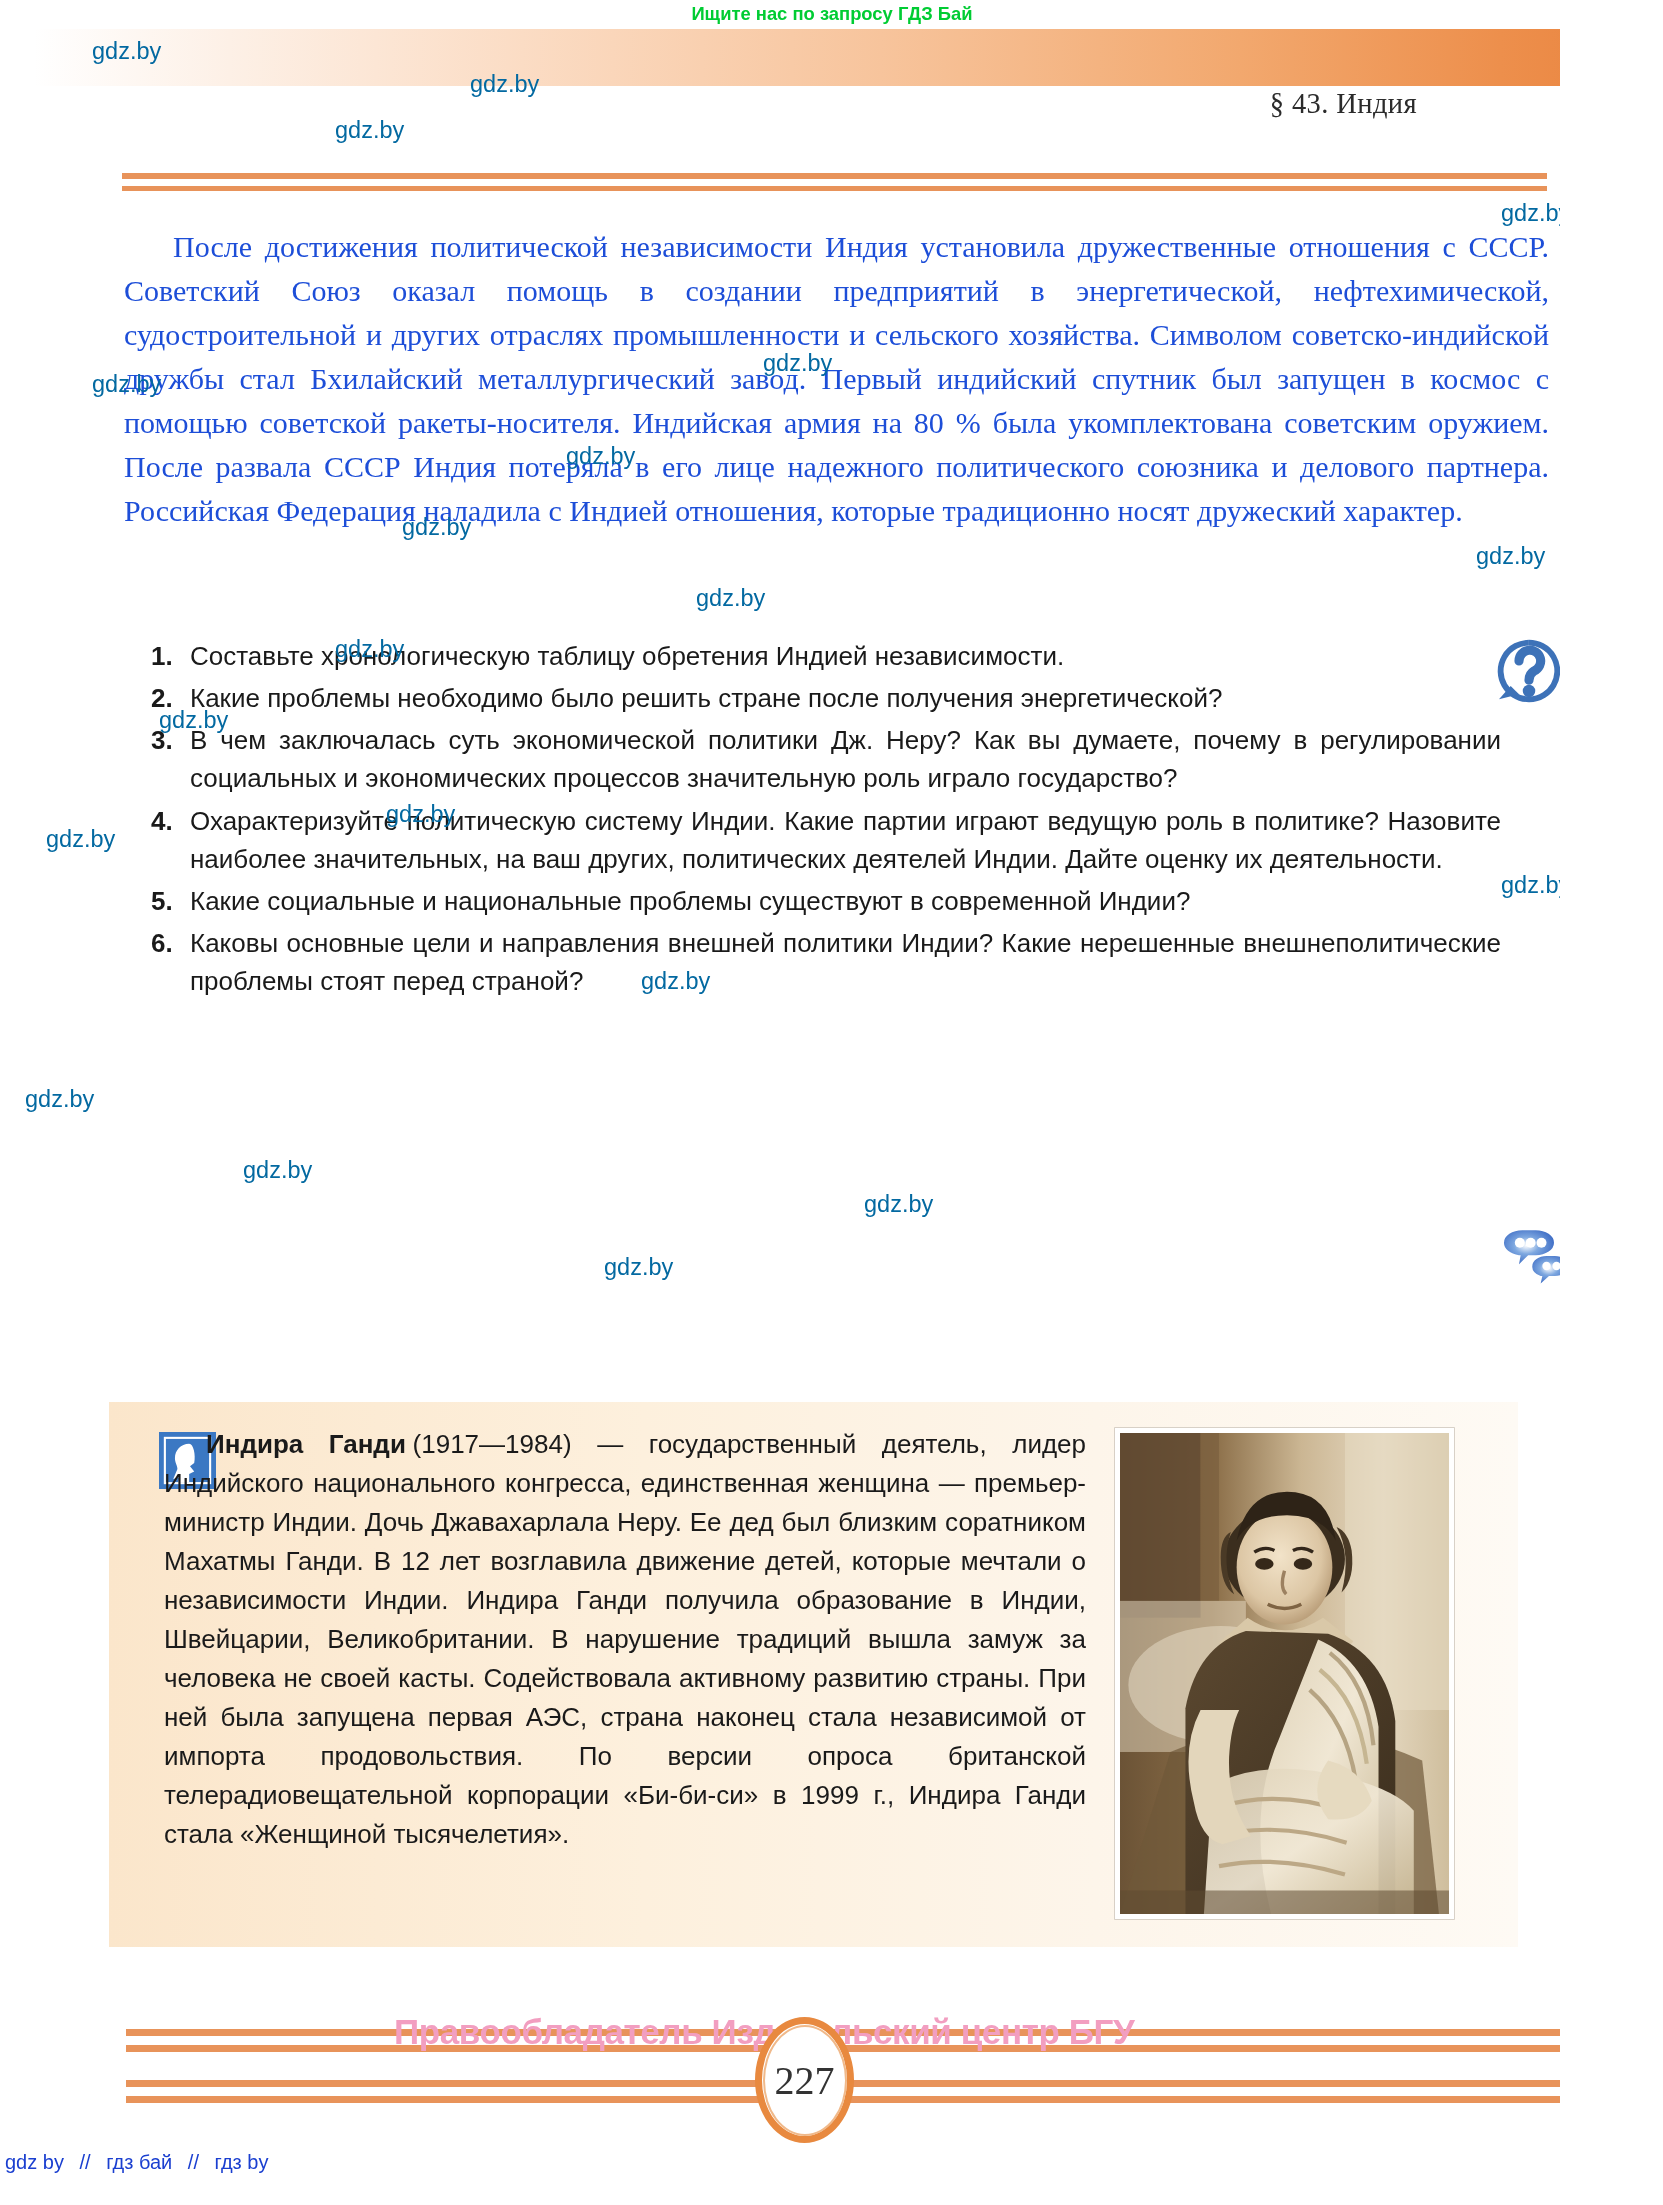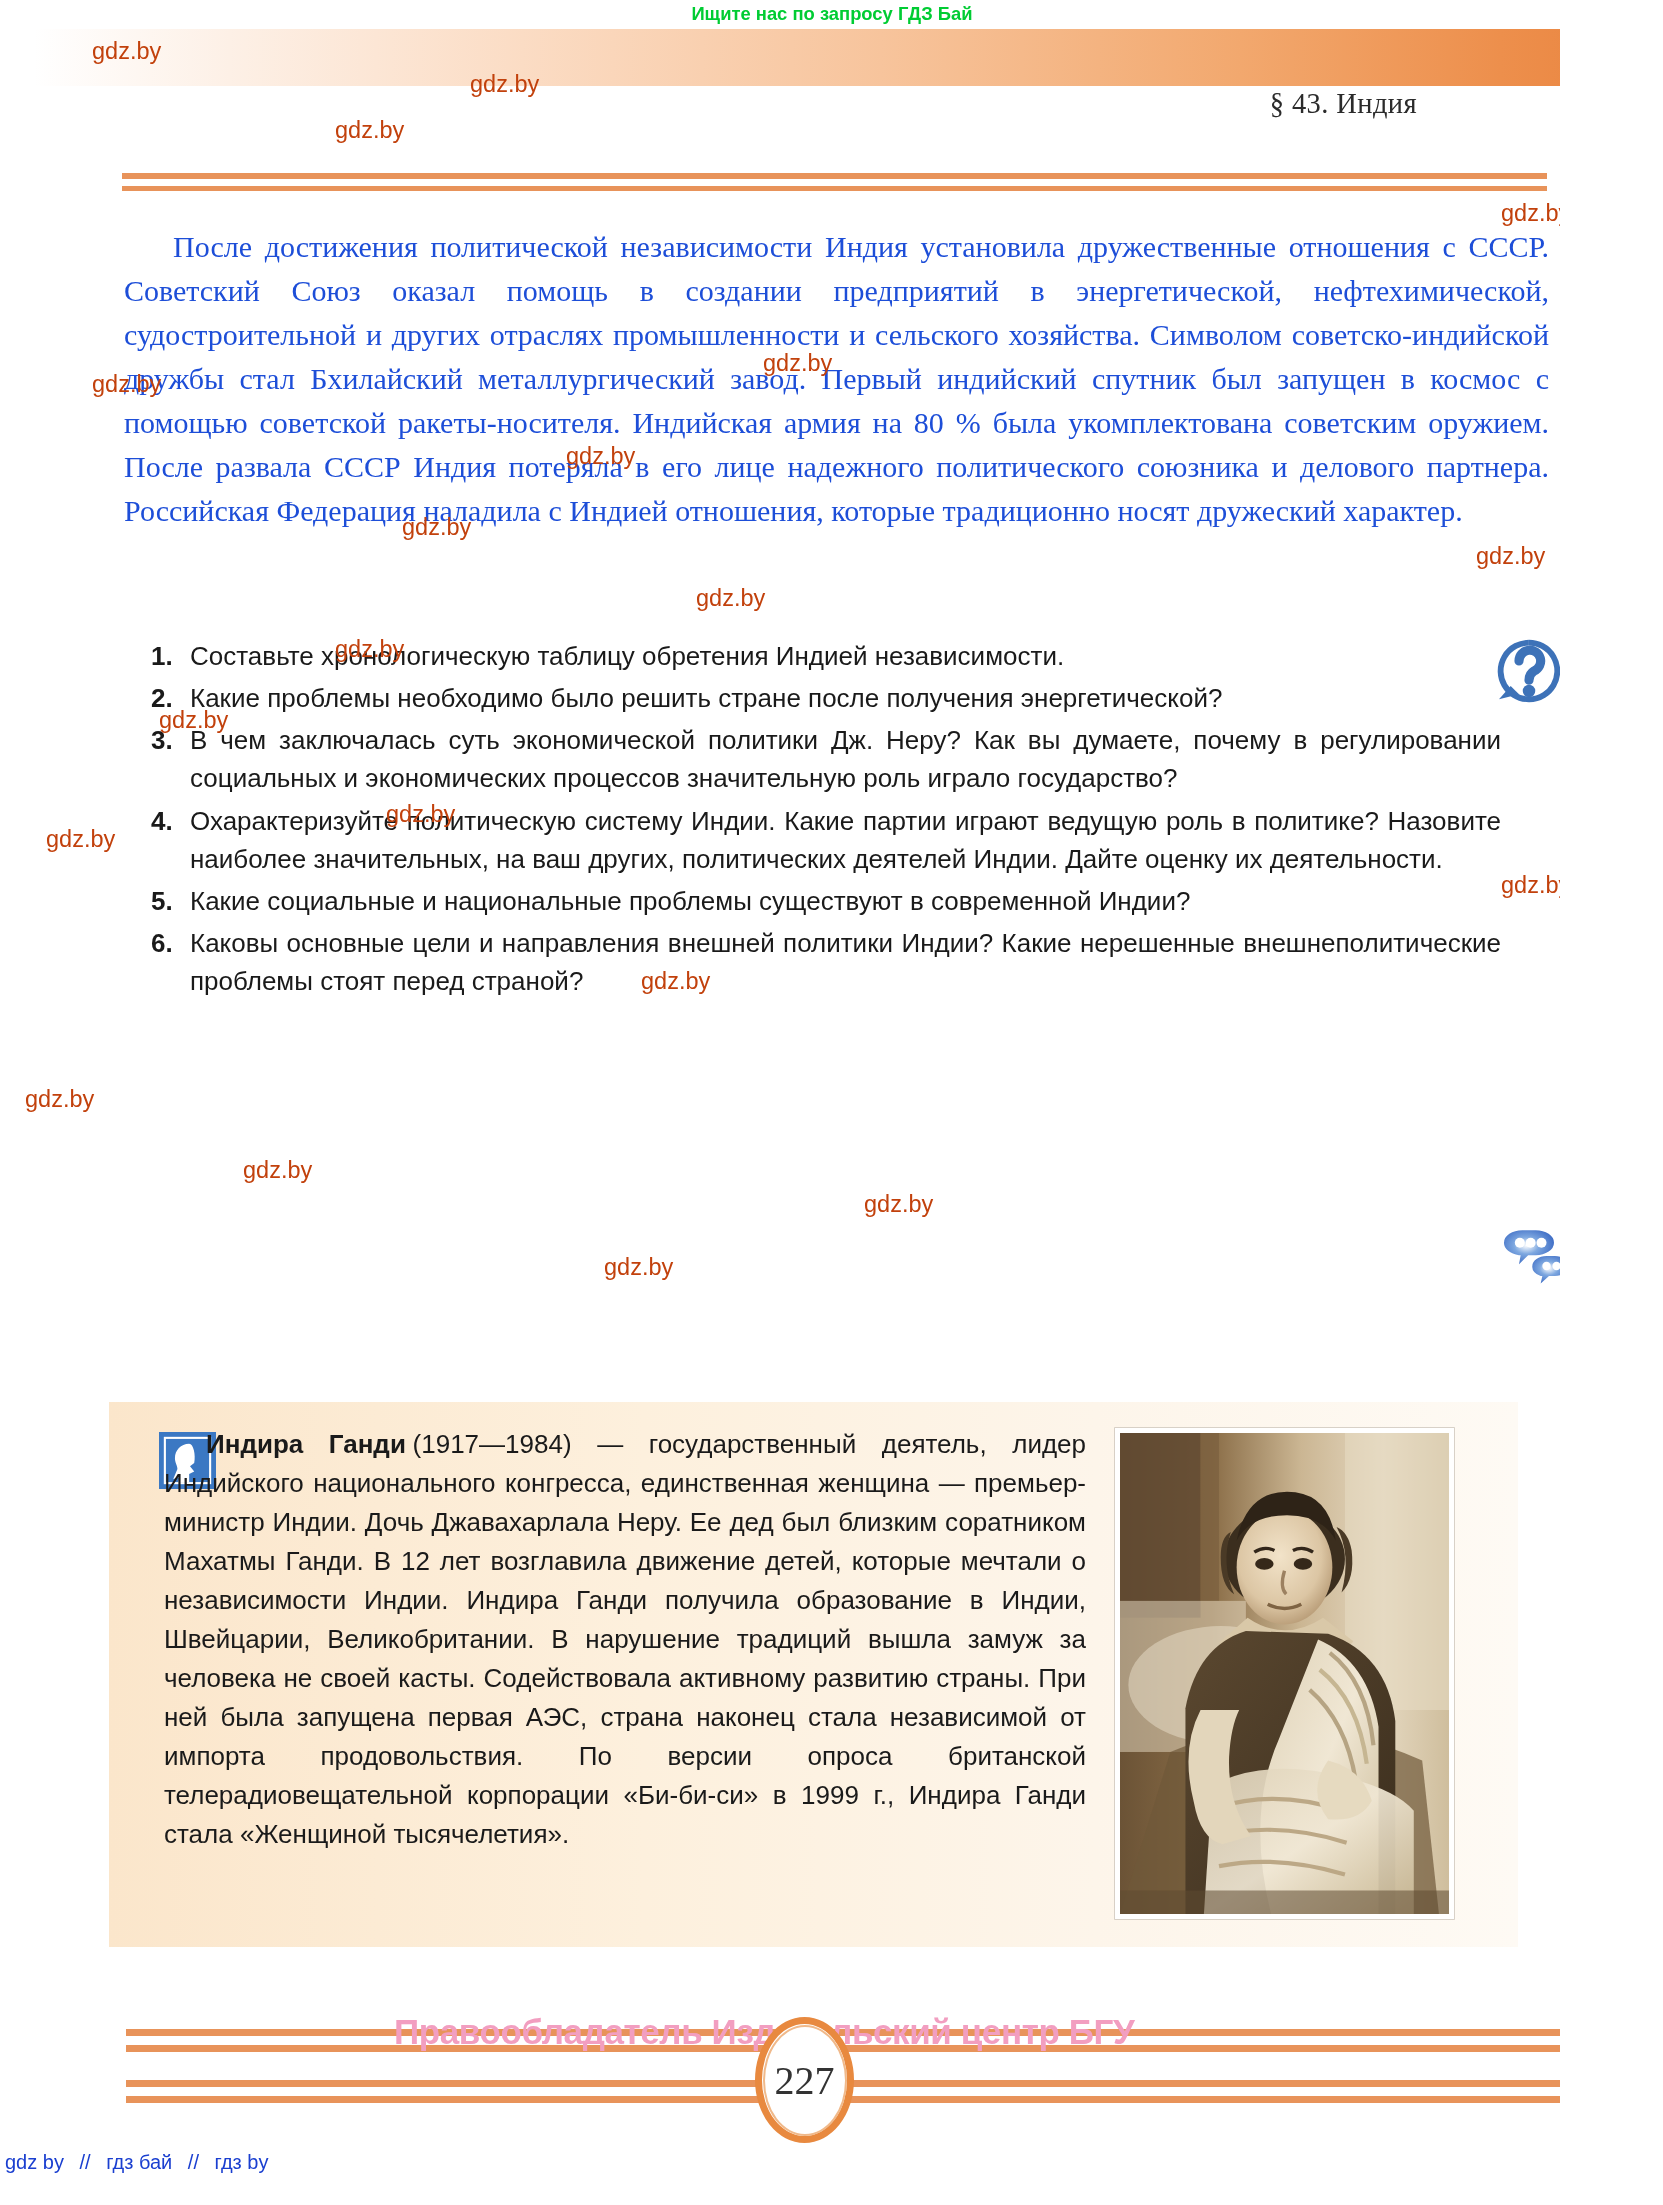--- a/index.html
+++ b/index.html
@@ -284,21 +284,21 @@
     font-family: "Liberation Sans", sans-serif;
     font-size: 20px;
     color: #1a3fd0;
   }
   .bottom-links span { margin: 0 5px; }
 
   
   .wm {
     position: absolute;
     font-family: "Liberation Sans", sans-serif;
-    color: #c2410c;
+    color: #0369a1;
     white-space: nowrap;
     pointer-events: none;
   }
 </style>
 </head>
 <body>
 
 <div class="page">
 
   <div class="promo-strip">

